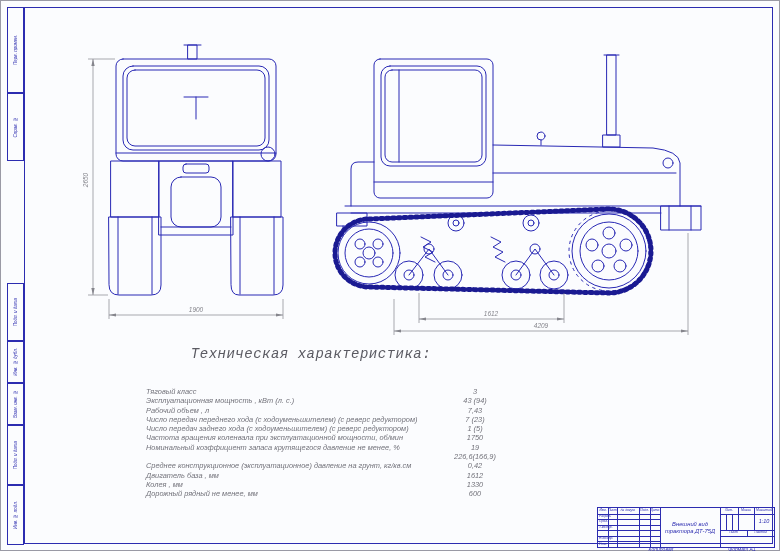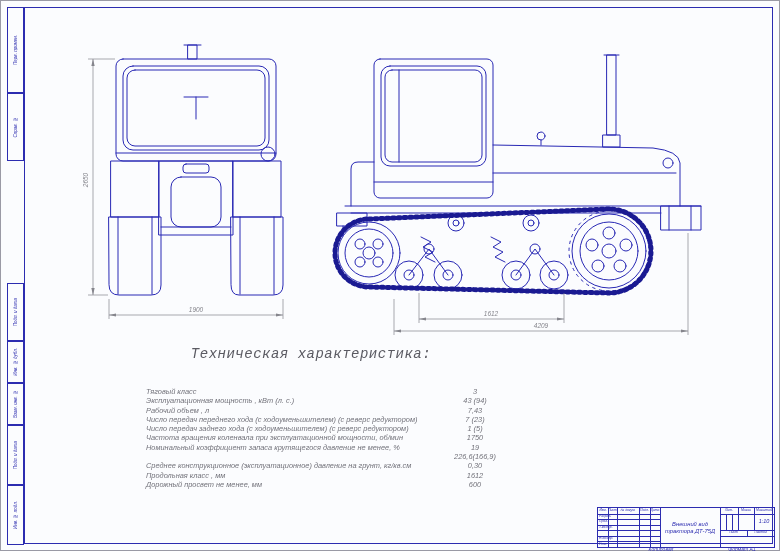--- a/index.html
+++ b/index.html
@@ -198,23 +198,24 @@
   <div class="spec-title">Техническая характеристика:</div>
   <div class="specs">
     <div class="spec-row"><span class="spec-label">Тяговый класс</span><span class="spec-value">3</span></div>
     <div class="spec-row"><span class="spec-label">Эксплуатационная мощность , кВт (л. с.)</span><span class="spec-value">43 (94)</span></div>
     <div class="spec-row"><span class="spec-label">Рабочий объем , л</span><span class="spec-value">7,43</span></div>
     <div class="spec-row"><span class="spec-label">Число передач переднего хода (с ходоуменьшителем) (с реверс редуктором)</span><span class="spec-value">7 (23)</span></div>
     <div class="spec-row"><span class="spec-label">Число передач заднего хода (с ходоуменьшителем) (с реверс редуктором)</span><span class="spec-value">1 (5)</span></div>
     <div class="spec-row"><span class="spec-label">Частота вращения коленвала при эксплуатационной мощности, об/мин</span><span class="spec-value">1750</span></div>
     <div class="spec-row"><span class="spec-label">Номинальный коэффициент запаса крутящегося давление не менее, %</span><span class="spec-value">19</span></div>
     <div class="spec-row"><span class="spec-value">226,6(166,9)</span></div>
-    <div class="spec-row"><span class="spec-label">Среднее конструкционное (эксплуатационное) давление на грунт, кг/кв.см</span><span class="spec-value">0,30</span></div>
-    <div class="spec-row"><span class="spec-label">Продольная класс , мм</span><span class="spec-value">1612</span></div>
-    <div class="spec-row"><span class="spec-label">Дорожный просвет  не менее, мм</span><span class="spec-value">600</span></div>
+    <div class="spec-row"><span class="spec-label">Среднее конструкционное (эксплуатационное) давление на грунт, кг/кв.см</span><span class="spec-value">0,42</span></div>
+    <div class="spec-row"><span class="spec-label">Двигатель база , мм</span><span class="spec-value">1612</span></div>
+    <div class="spec-row"><span class="spec-label">Колея , мм</span><span class="spec-value">1330</span></div>
+    <div class="spec-row"><span class="spec-label">Дорожный рядный  не менее, мм</span><span class="spec-value">600</span></div>
   </div>
 
   <div class="tb">
     <div class="vl" style="left:10px;height:39px;"></div>
     <div class="vl" style="left:19px;height:39px;"></div>
     <div class="vl" style="left:41px;height:39px;"></div>
     <div class="vl" style="left:52px;height:39px;"></div>
     <div class="vl" style="left:62px;height:39px;"></div>
     <div class="vl" style="left:122px;height:39px;"></div>
     <div class="hl" style="left:0;top:5.5px;width:62px;"></div>

